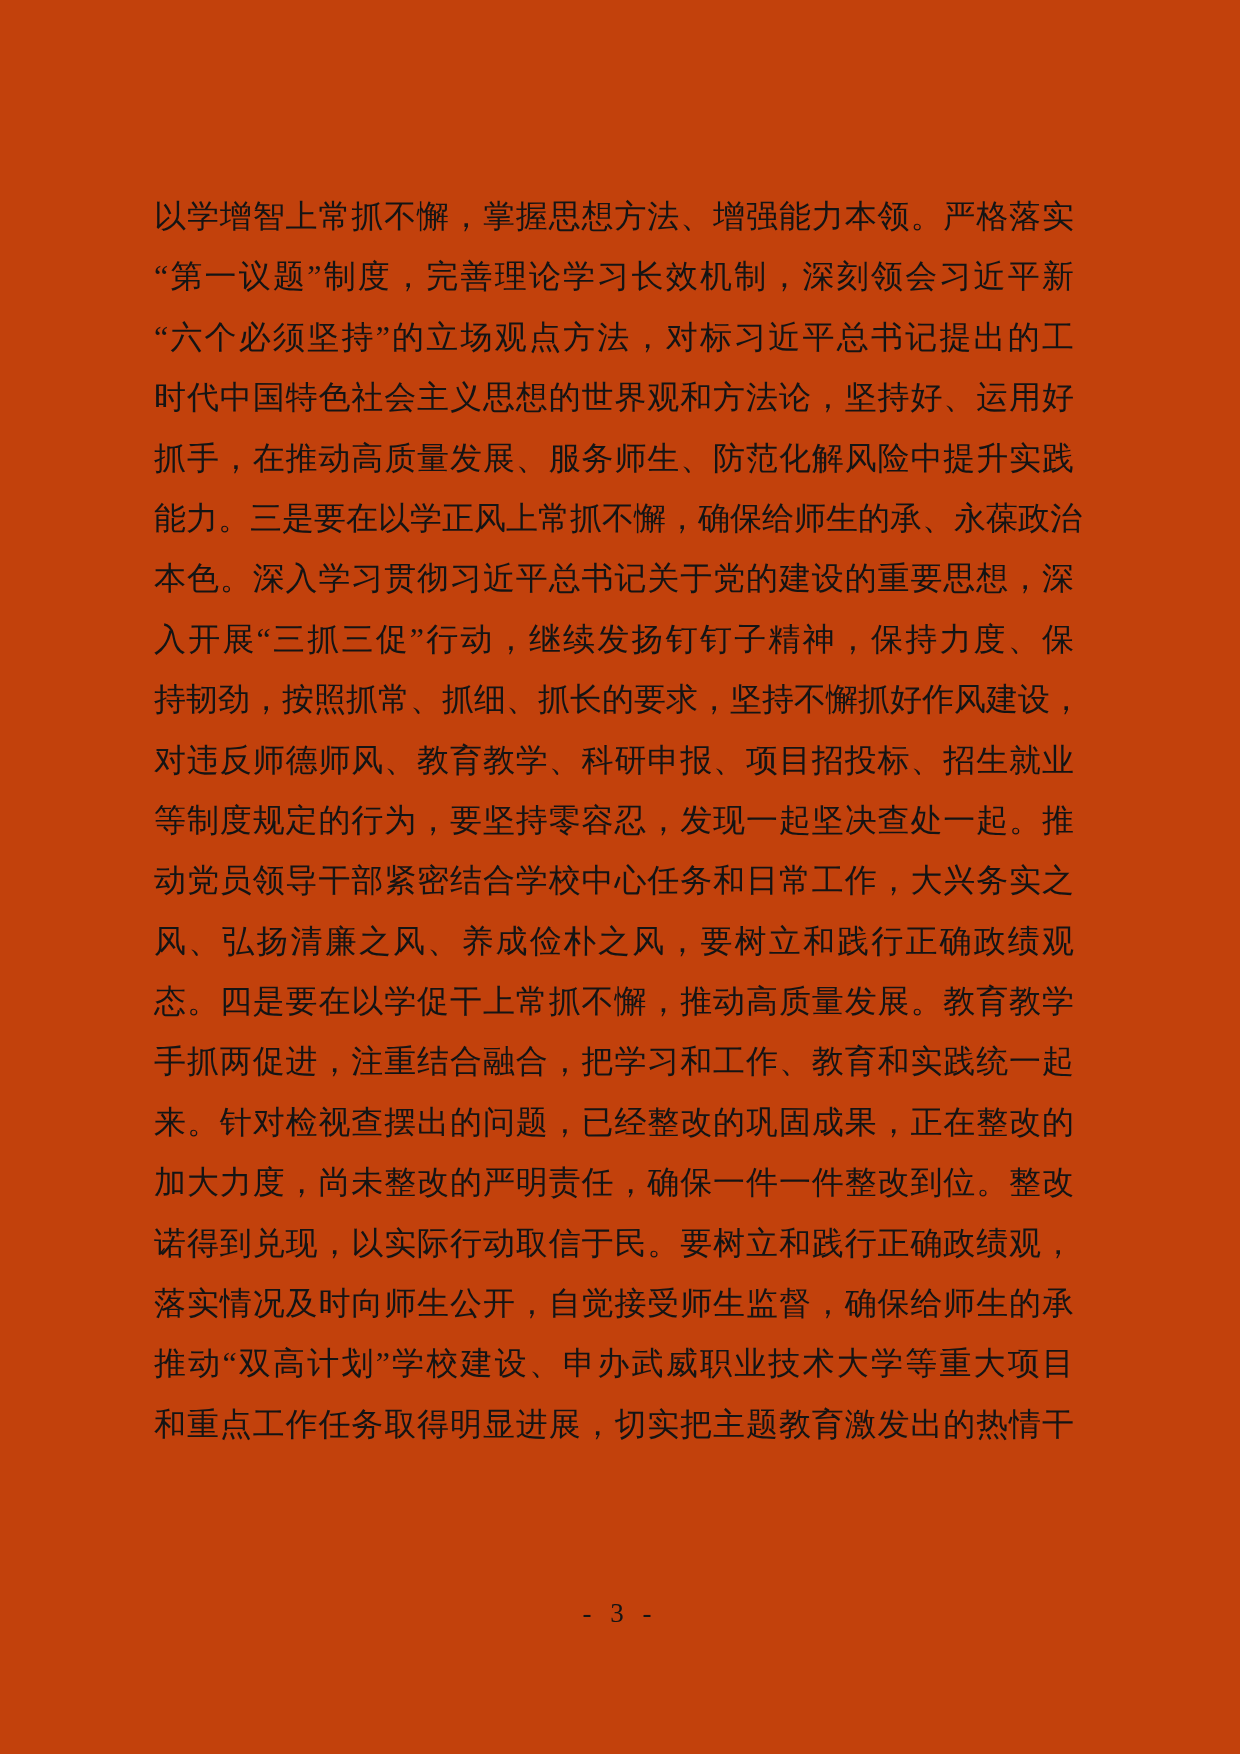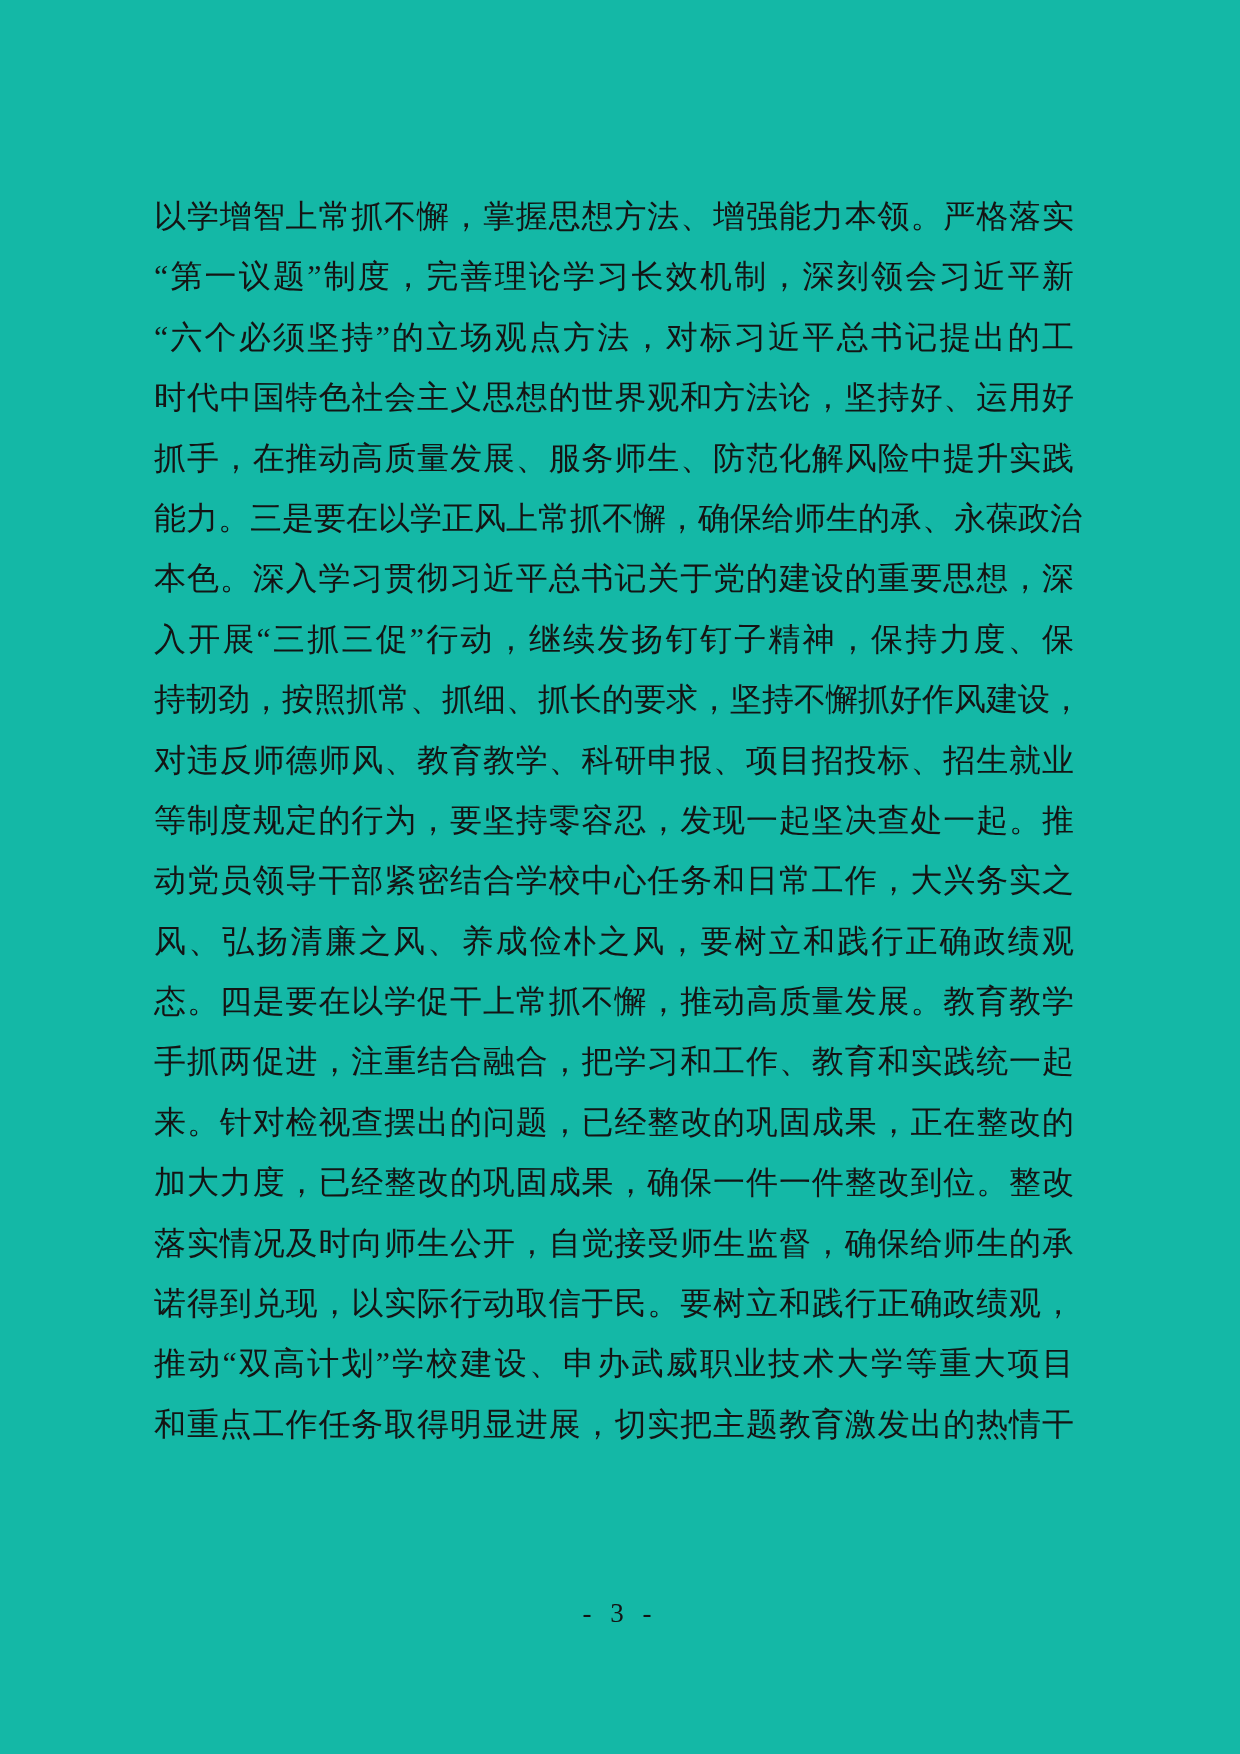--- a/index.html
+++ b/index.html
@@ -4,21 +4,21 @@
 <style>
   html, body {
     margin: 0;
     padding: 0;
     background: #ffffff;
   }
   .page {
     position: relative;
     width: 1240px;
     height: 1754px;
-    background: #14b8a6;
+    background: #c2410c;
     overflow: hidden;
     font-family: "Liberation Serif", "DejaVu Serif", serif;
     color: #141414;
   }
   .content {
     position: absolute;
     left: 154px;
     top: 186px;
     width: 920px;
   }
@@ -58,20 +58,20 @@
     <div class="line">本色。深入学习贯彻习近平总书记关于党的建设的重要思想，深</div>
     <div class="line">入开展“三抓三促”行动，继续发扬钉钉子精神，保持力度、保</div>
     <div class="line">持韧劲，按照抓常、抓细、抓长的要求，坚持不懈抓好作风建设，</div>
     <div class="line">对违反师德师风、教育教学、科研申报、项目招投标、招生就业</div>
     <div class="line">等制度规定的行为，要坚持零容忍，发现一起坚决查处一起。推</div>
     <div class="line">动党员领导干部紧密结合学校中心任务和日常工作，大兴务实之</div>
     <div class="line">风、弘扬清廉之风、养成俭朴之风，要树立和践行正确政绩观</div>
     <div class="line">态。四是要在以学促干上常抓不懈，推动高质量发展。教育教学</div>
     <div class="line">手抓两促进，注重结合融合，把学习和工作、教育和实践统一起</div>
     <div class="line">来。针对检视查摆出的问题，已经整改的巩固成果，正在整改的</div>
-    <div class="line">加大力度，已经整改的巩固成果，确保一件一件整改到位。整改</div>
+    <div class="line">加大力度，尚未整改的严明责任，确保一件一件整改到位。整改</div>
+    <div class="line">诺得到兑现，以实际行动取信于民。要树立和践行正确政绩观，</div>
     <div class="line">落实情况及时向师生公开，自觉接受师生监督，确保给师生的承</div>
-    <div class="line">诺得到兑现，以实际行动取信于民。要树立和践行正确政绩观，</div>
     <div class="line">推动“双高计划”学校建设、申办武威职业技术大学等重大项目</div>
     <div class="line">和重点工作任务取得明显进展，切实把主题教育激发出的热情干</div>
   </div>
   <div class="page-footer">- 3 -</div>
 </div>
 
 </body></html>

